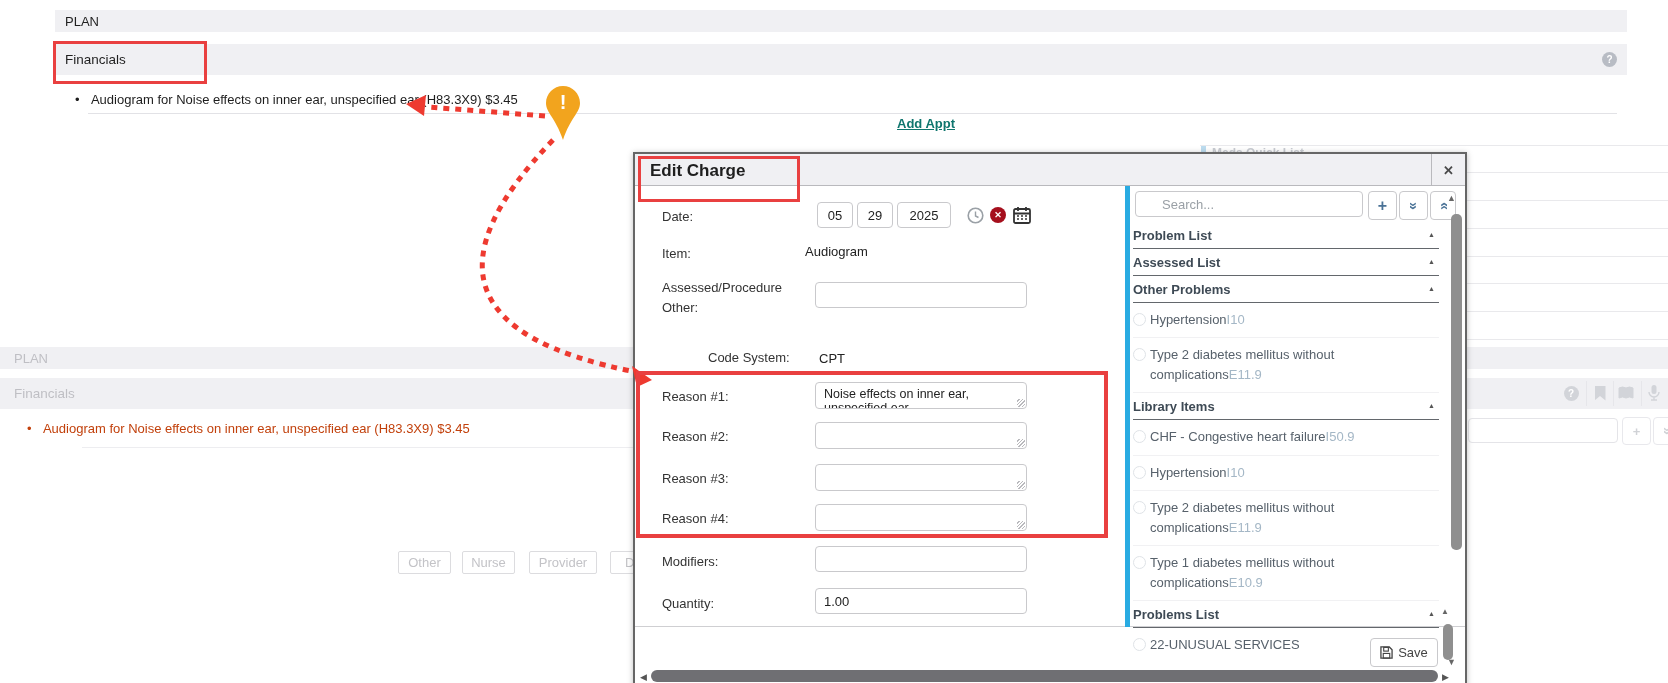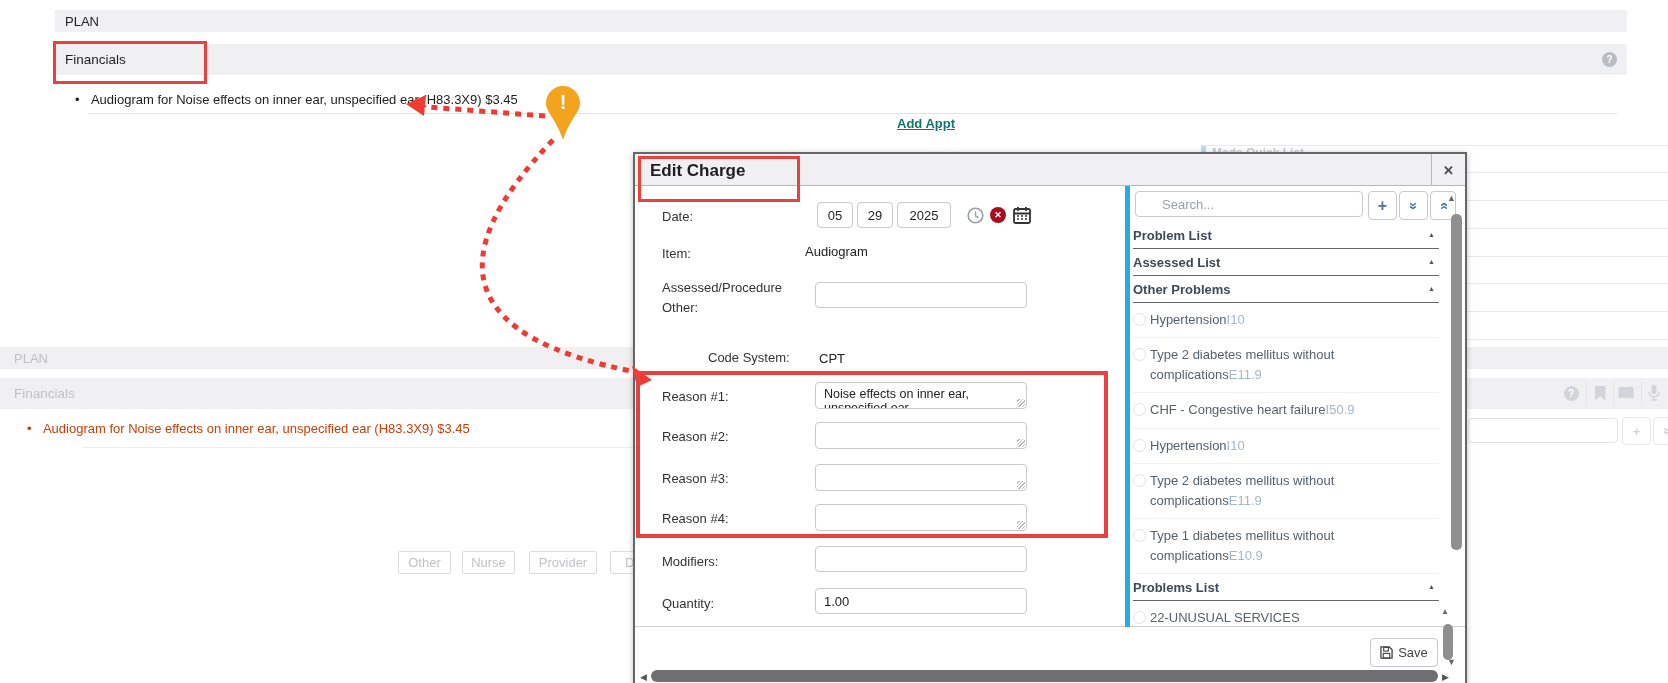--- a/index.html
+++ b/index.html
@@ -284,20 +284,24 @@
         <span class="p-caret">▲</span>
       </div>
       <div class="p-item">
         <span class="radio"></span>
         <span>Hypertension</span><span class="code">I10</span>
       </div>
       <div class="p-item">
         <span class="radio"></span>
         <span>Type 2 diabetes mellitus without complications</span><span class="code">E11.9</span>
       </div>
+      <div class="p-header">
+        <span>Library Items</span>
+        <span class="p-caret">▲</span>
+      </div>
       <div class="p-item">
         <span class="radio"></span>
         <span>CHF - Congestive heart failure</span><span class="code">I50.9</span>
       </div>
       <div class="p-item">
         <span class="radio"></span>
         <span>Hypertension</span><span class="code">I10</span>
       </div>
       <div class="p-item">
         <span class="radio"></span>

